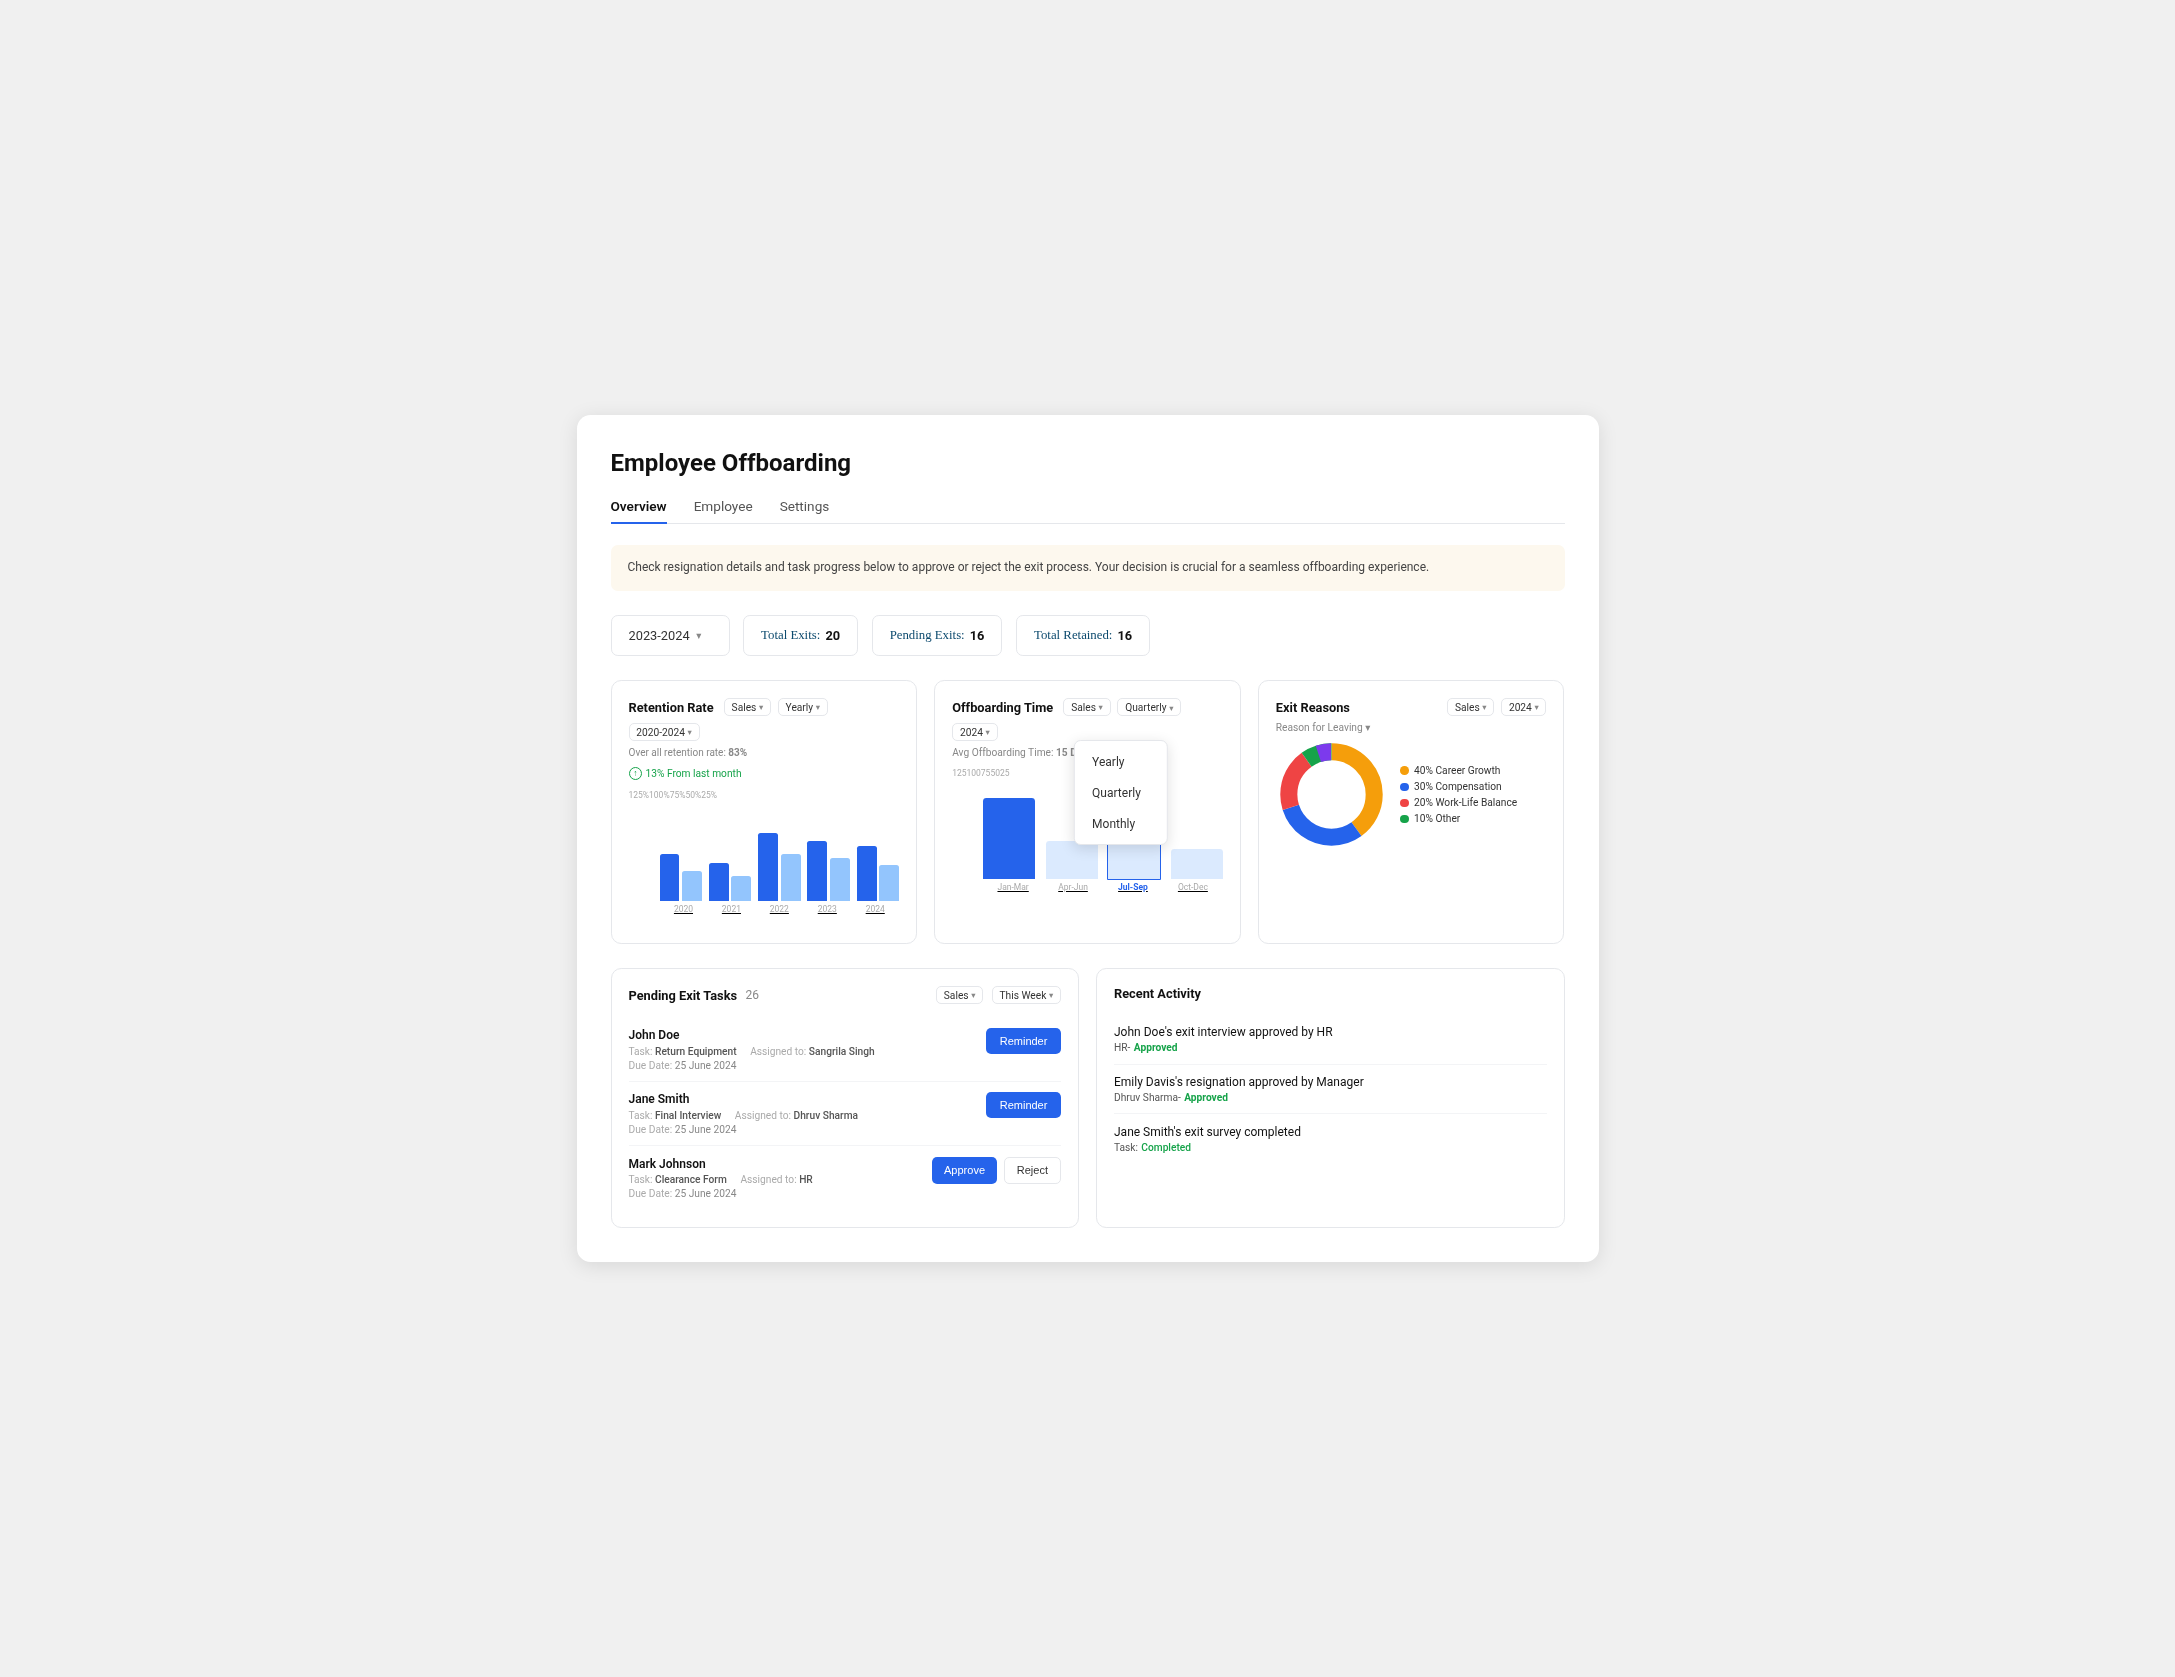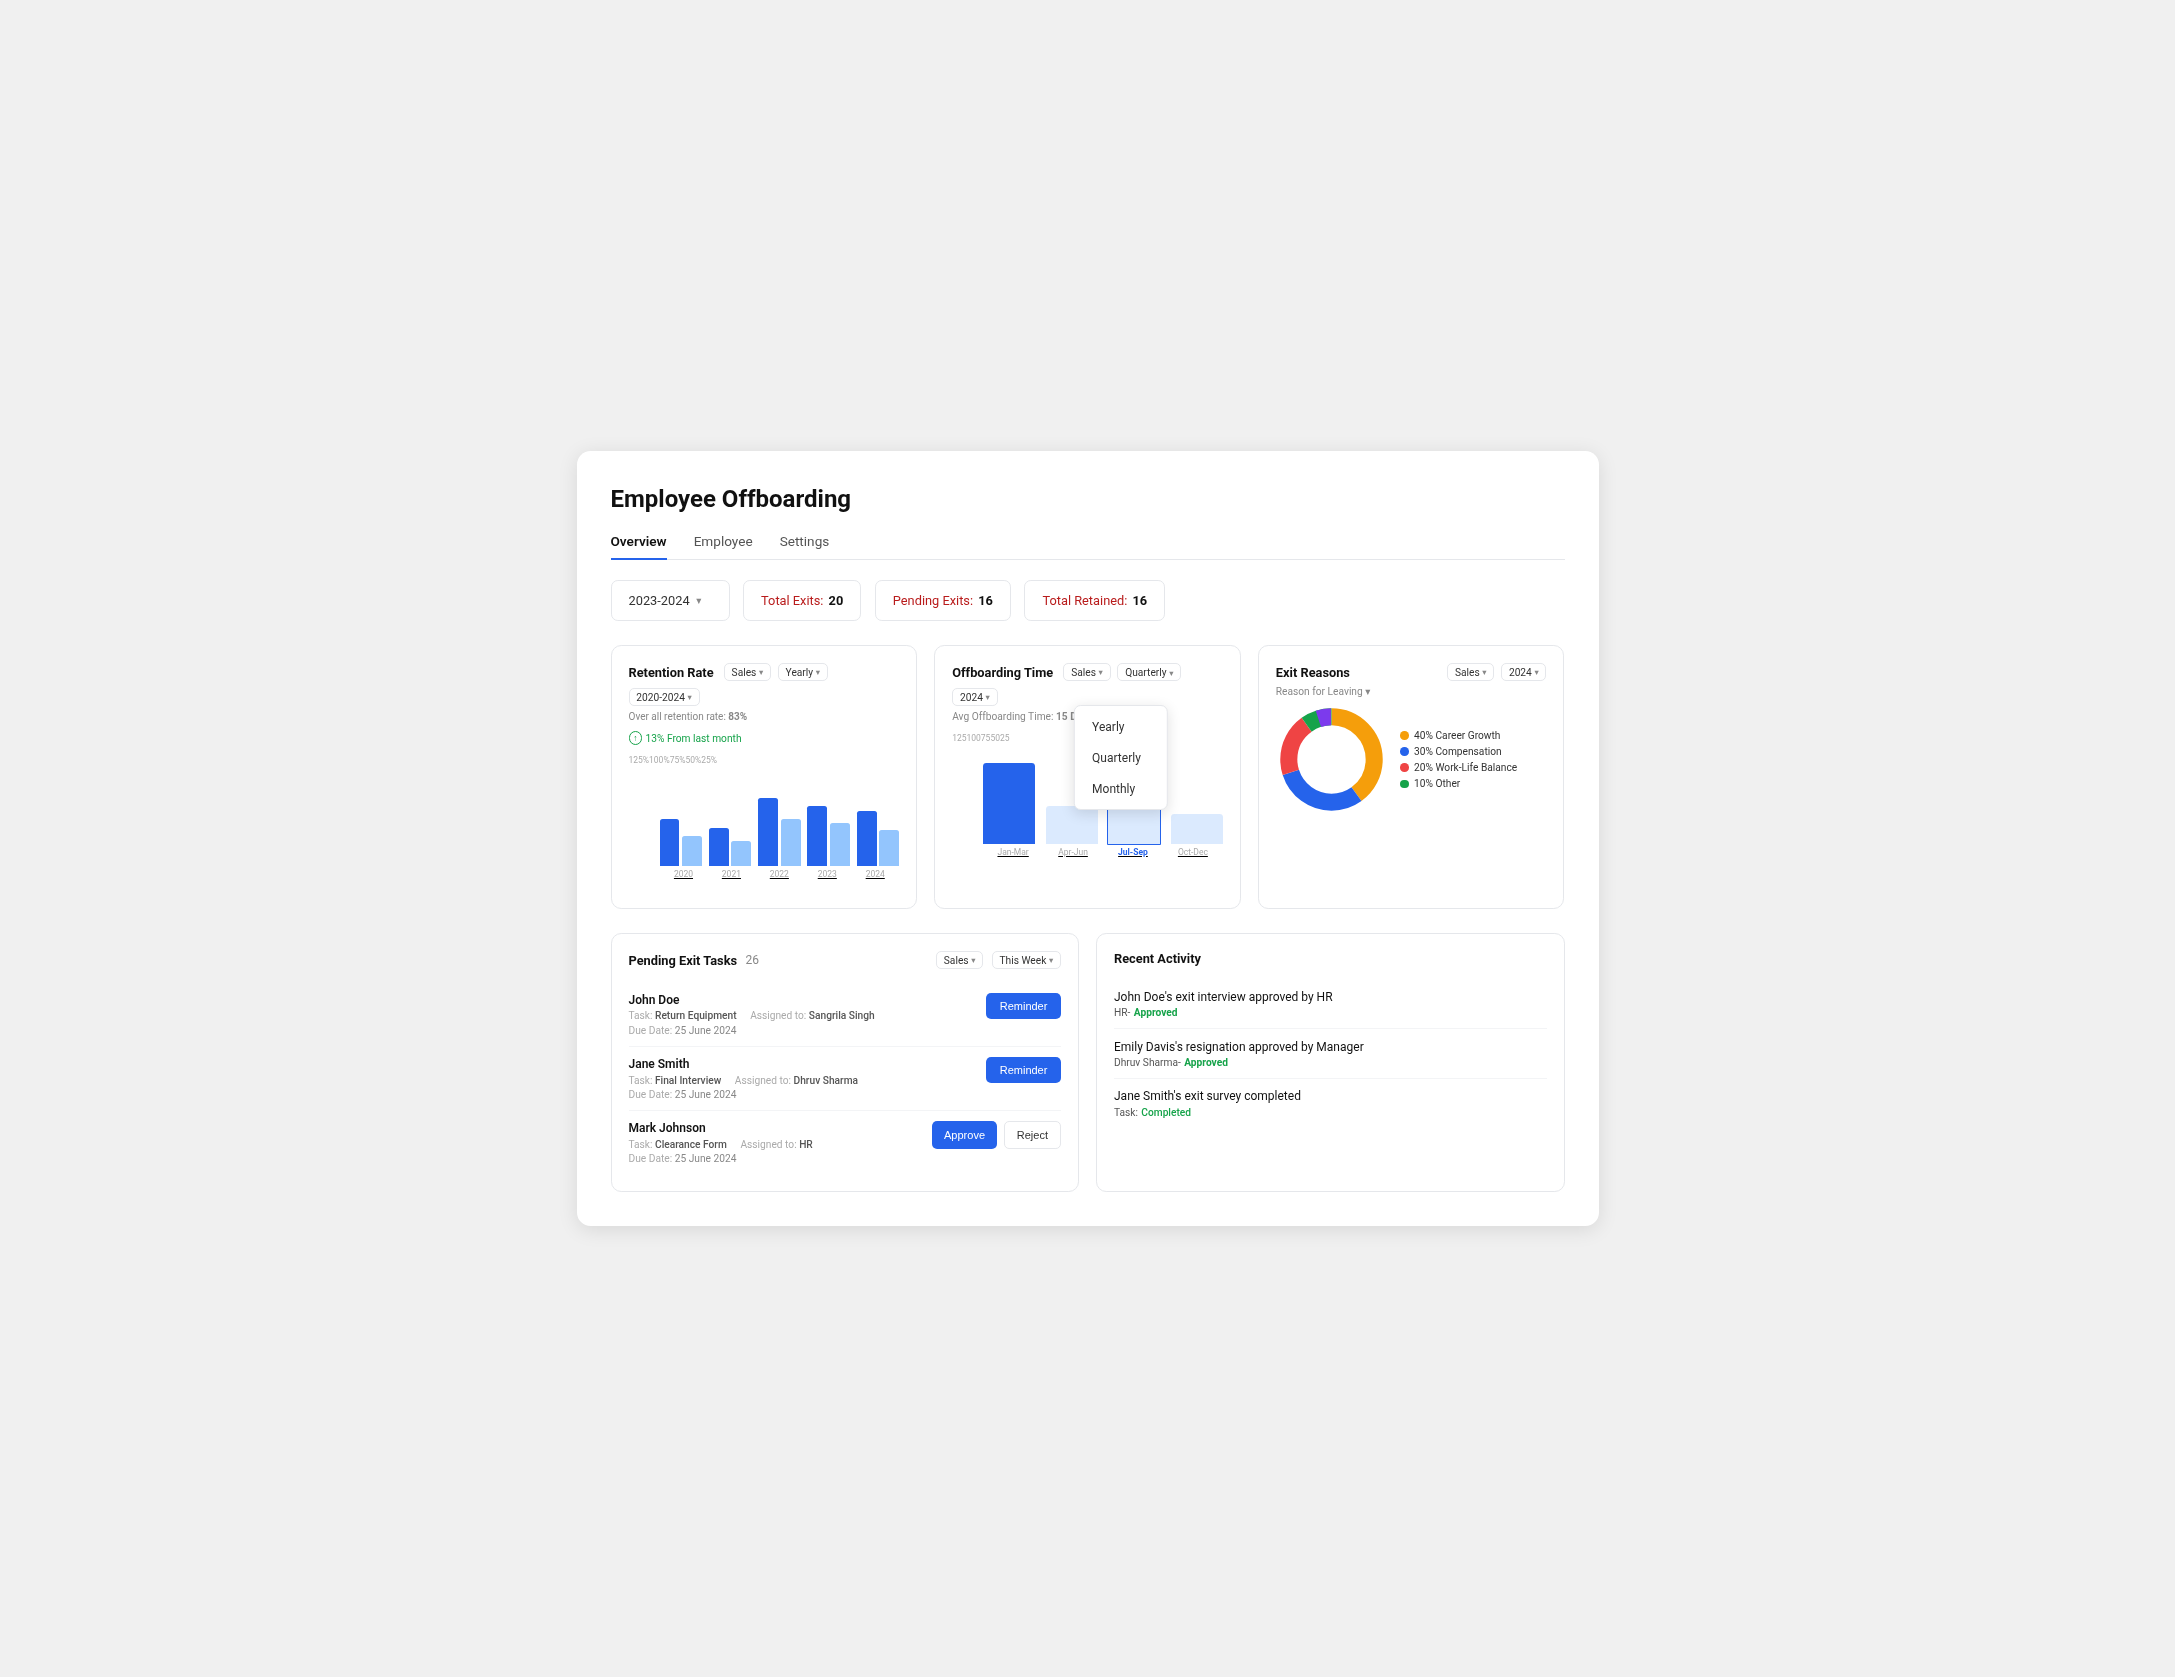--- a/index.html
+++ b/index.html
@@ -70,21 +70,21 @@
       cursor: pointer;
     }
     .stat-card.year-selector {
       min-width: 119px;
     }
     .stat-card .chevron {
       font-size: 10.2px;
       color: #888;
       margin-left: 1.7px;
     }
-    .stat-label { color: #b91c1c; }
+    .stat-label { color: #0c4a6e; font-family: Liberation Serif, serif; }
     .stat-value { font-weight: 700; color: #111; }
     .charts-row {
       display: grid;
       grid-template-columns: 1fr 1fr 1fr;
       gap: 17px;
       margin-bottom: 24px;
     }
     .chart-card {
       border: 0.9px solid #e5e7eb;
       border-radius: 10.2px;
@@ -387,20 +387,21 @@
 <div class="app-container">
 
   <h1 class="page-title">Employee Offboarding</h1>
 
   <div class="tabs">
     <div class="tab active">Overview</div>
     <div class="tab">Employee</div>
     <div class="tab">Settings</div>
   </div>
 
+  <div class="info-banner">Check resignation details and task progress below to approve or reject the exit process. Your decision is crucial for a seamless offboarding experience.</div>
 
   <div class="stats-row">
     <div class="stat-card year-selector">
       <span>2023-2024</span>
       <span class="chevron">▾</span>
     </div>
     <div class="stat-card">
       <span class="stat-label">Total Exits:</span>
       <span class="stat-value">20</span>
     </div>

